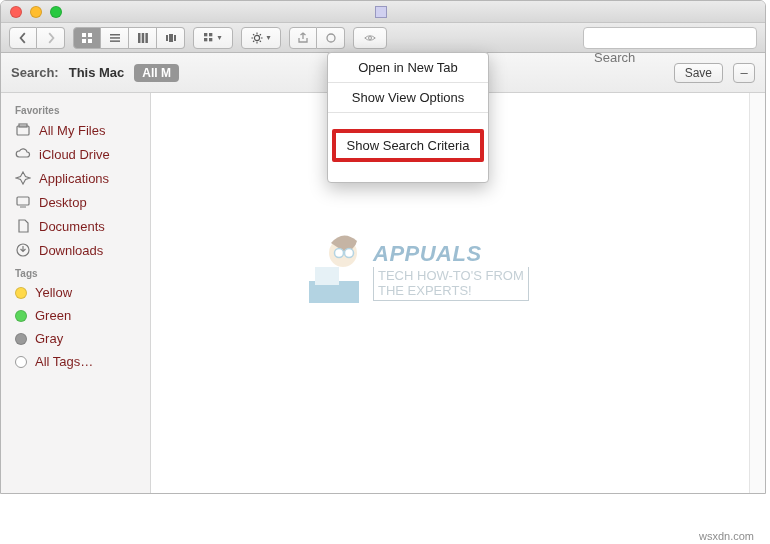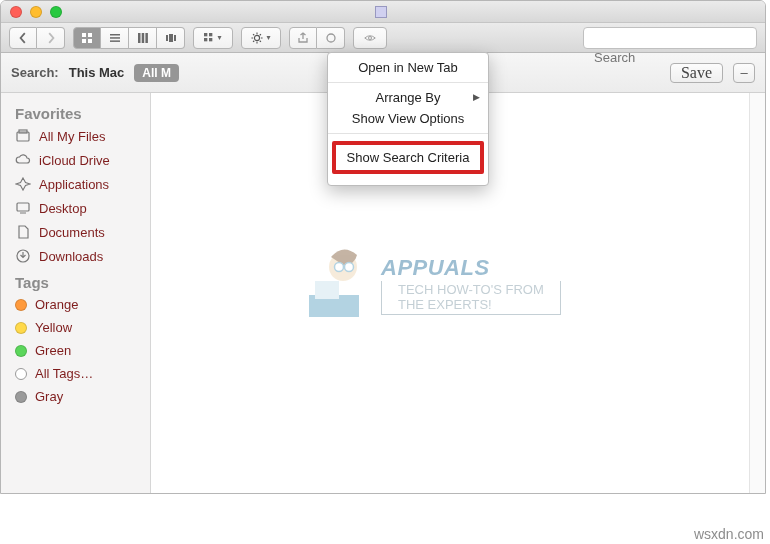--- a/index.html
+++ b/index.html
@@ -25,42 +25,42 @@
 .seg .btn:first-child { border-left: 1px solid #b5b5b5; border-radius: 4px 0 0 4px; }
 .seg .btn:last-child { border-radius: 0 4px 4px 0; }
 .seg .btn.active { background: #9a9a9a; }
 .spacer { flex: 1; }
 .searchfield { width: 174px; height: 22px; background: #fff; border: 1px solid #c0c0c0; border-radius: 4px; display: flex; align-items: center; padding: 0 6px; color: #999; gap: 4px; }
 .searchfield input { border: none; outline: none; flex: 1; font-size: 13px; background: transparent; margin-top: 40px; }
 .searchbar { height: 40px; background: linear-gradient(#f6f6f6,#ececec); border-bottom: 1px solid #d0d0d0; display: flex; align-items: center; padding: 0 10px; gap: 10px; }
 .searchbar .label { font-weight: 600; color: #5a5a5a; }
 .scope { font-weight: 700; color: #333; }
 .pill { background: #969696; color: #fff; padding: 2px 8px; border-radius: 4px; font-weight: 600; font-size: 12px; }
-.save-btn { height: 20px; padding: 0 10px; background: linear-gradient(#fcfcfc,#efefef); border: 1px solid #b0b0b0; border-radius: 4px; font-size: 16px; color: #444; font-family: Liberation Serif, serif; }
+.save-btn { height: 20px; padding: 0 10px; background: linear-gradient(#fcfcfc,#efefef); border: 1px solid #b0b0b0; border-radius: 4px; font-size: 12px; color: #444; }
 .plusminus { width: 22px; height: 20px; background: linear-gradient(#fcfcfc,#efefef); border: 1px solid #b0b0b0; border-radius: 4px; text-align: center; line-height: 18px; color: #555; }
 .body { display: flex; height: calc(100% - 80px); }
 .sidebar { width: 150px; background: #f5f4f4; border-right: 1px solid #d6d6d6; padding: 6px 0; overflow: auto; }
-.sb-h { font-size: 15px; color: #8b8b8b; font-weight: 600; padding: 6px 14px 2px; }
+.sb-h { font-size: 10px; color: #8b8b8b; font-weight: 600; padding: 6px 14px 2px; }
 .sb-item { display: flex; align-items: center; gap: 8px; padding: 4px 14px; color: #7f1d1d; }
 .sb-icon { width: 16px; height: 16px; display: inline-flex; align-items: center; justify-content: center; }
 .tag-dot { width: 12px; height: 12px; border-radius: 50%; border: 1px solid rgba(0,0,0,.15); }
 .content { flex: 1; position: relative; background: #fff; }
 .rscroll { position: absolute; right: 0; top: 0; bottom: 0; width: 16px; background: #fafafa; border-left: 1px solid #e4e4e4; }
 .menu { position: absolute; left: 326px; top: 51px; width: 162px; background: #fff; border: 1px solid #bcbcbc; border-radius: 4px; box-shadow: 0 6px 18px rgba(0,0,0,.25); padding: 4px 0; }
 .menu-item { padding: 3px 14px; color: #222; position: relative; text-align: center; }
 .menu-item.sub::after { content: "▶"; position: absolute; right: 8px; font-size: 9px; color: #555; top: 5px; }
 .menu-sep { height: 1px; background: #e2e2e2; margin: 4px 0; }
 .redbox { border: 4px solid #d62323; border-radius: 2px; }
-.menu-group-red { margin: 7px 4px; }
-.watermark { position: absolute; left: 300px; top: 244px; opacity: .5; display: flex; align-items: center; gap: 14px; }
+.menu-group-red { margin: 16px 4px; }
+.watermark { position: absolute; left: 300px; top: 230px; opacity: .5; display: flex; align-items: center; gap: 6px; }
 .wm-char { width: 66px; height: 80px; }
 .wm-text { font-family: Arial; }
 .wm-title { color: #3d7fa6; font-style: italic; font-weight: 700; font-size: 22px; letter-spacing: 0.5px; }
-.wm-sub { color: #8aa0ac; font-size: 8px; line-height: 1.1; border: 1px solid #8aa0ac; border-top: none; padding: 2px 16px; }
-.credit { position: absolute; right: 6px; bottom: 2px; font-size: 14px; color: #8d8d8d; }
+.wm-sub { color: #8aa0ac; font-size: 8px; line-height: 1.1; border: 1px solid #8aa0ac; border-top: none; padding: 2px 4px; }
+.credit { position: absolute; right: 16px; bottom: 2px; font-size: 11px; color: #8d8d8d; }
 </style>
 </head>
 <body>
 
 <div class="window">
   <div class="titlebar">
     <div class="traffic">
       <div class="tl red"></div>
       <div class="tl yellow"></div>
       <div class="tl green"></div>
@@ -234,50 +234,45 @@
             <svg viewBox="0 0 16 16">
               <circle cx="8" cy="8" r="6" fill="none" stroke="#7a7a7a" stroke-width="1.2"></circle>
               <path d="M8 4 v5 M5.5 7 L8 9.5 L10.5 7" fill="none" stroke="#7a7a7a" stroke-width="1.2"></path>
             </svg>
           </span>
         <span>Downloads</span>
       </div>
 
       <div class="sb-h">Tags</div>
       <div class="sb-item">
-          <span class="tag-dot" style="background:#ff9a3c"></span>
-          <span>Orange</span>
-        </div>
-      <div class="sb-item">
           <span class="tag-dot" style="background:#ffd94a"></span>
           <span>Yellow</span>
         </div>
       <div class="sb-item">
           <span class="tag-dot" style="background:#5bd65b"></span>
           <span>Green</span>
         </div>
       <div class="sb-item">
+          <span class="tag-dot" style="background:#9a9a9a"></span>
+          <span>Gray</span>
+        </div>
+      <div class="sb-item">
           <span class="tag-dot" style="background:#fff;border:1.3px solid #9a9a9a"></span>
           <span>All Tags…</span>
-        </div>
-      <div class="sb-item">
-          <span class="tag-dot" style="background:#9a9a9a"></span>
-          <span>Gray</span>
         </div>
     </div>
 
     <div class="content">
       <div class="rscroll"></div>
     </div>
   </div>
 
   <div class="menu">
     <div class="menu-item">Open in New Tab</div>
     <div class="menu-sep"></div>
-    <div class="menu-item sub">Arrange By</div>
     <div class="menu-item">Show View Options</div>
     <div class="menu-sep"></div>
     <div class="menu-group-red redbox">
       <div class="menu-item" style="padding:5px 10px">Show Search Criteria</div>
     </div>
   </div>
 
   <div class="watermark">
     <svg class="wm-char" viewBox="0 0 66 80">
       <rect x="8" y="50" width="50" height="22" fill="#6aa9c7"></rect>

